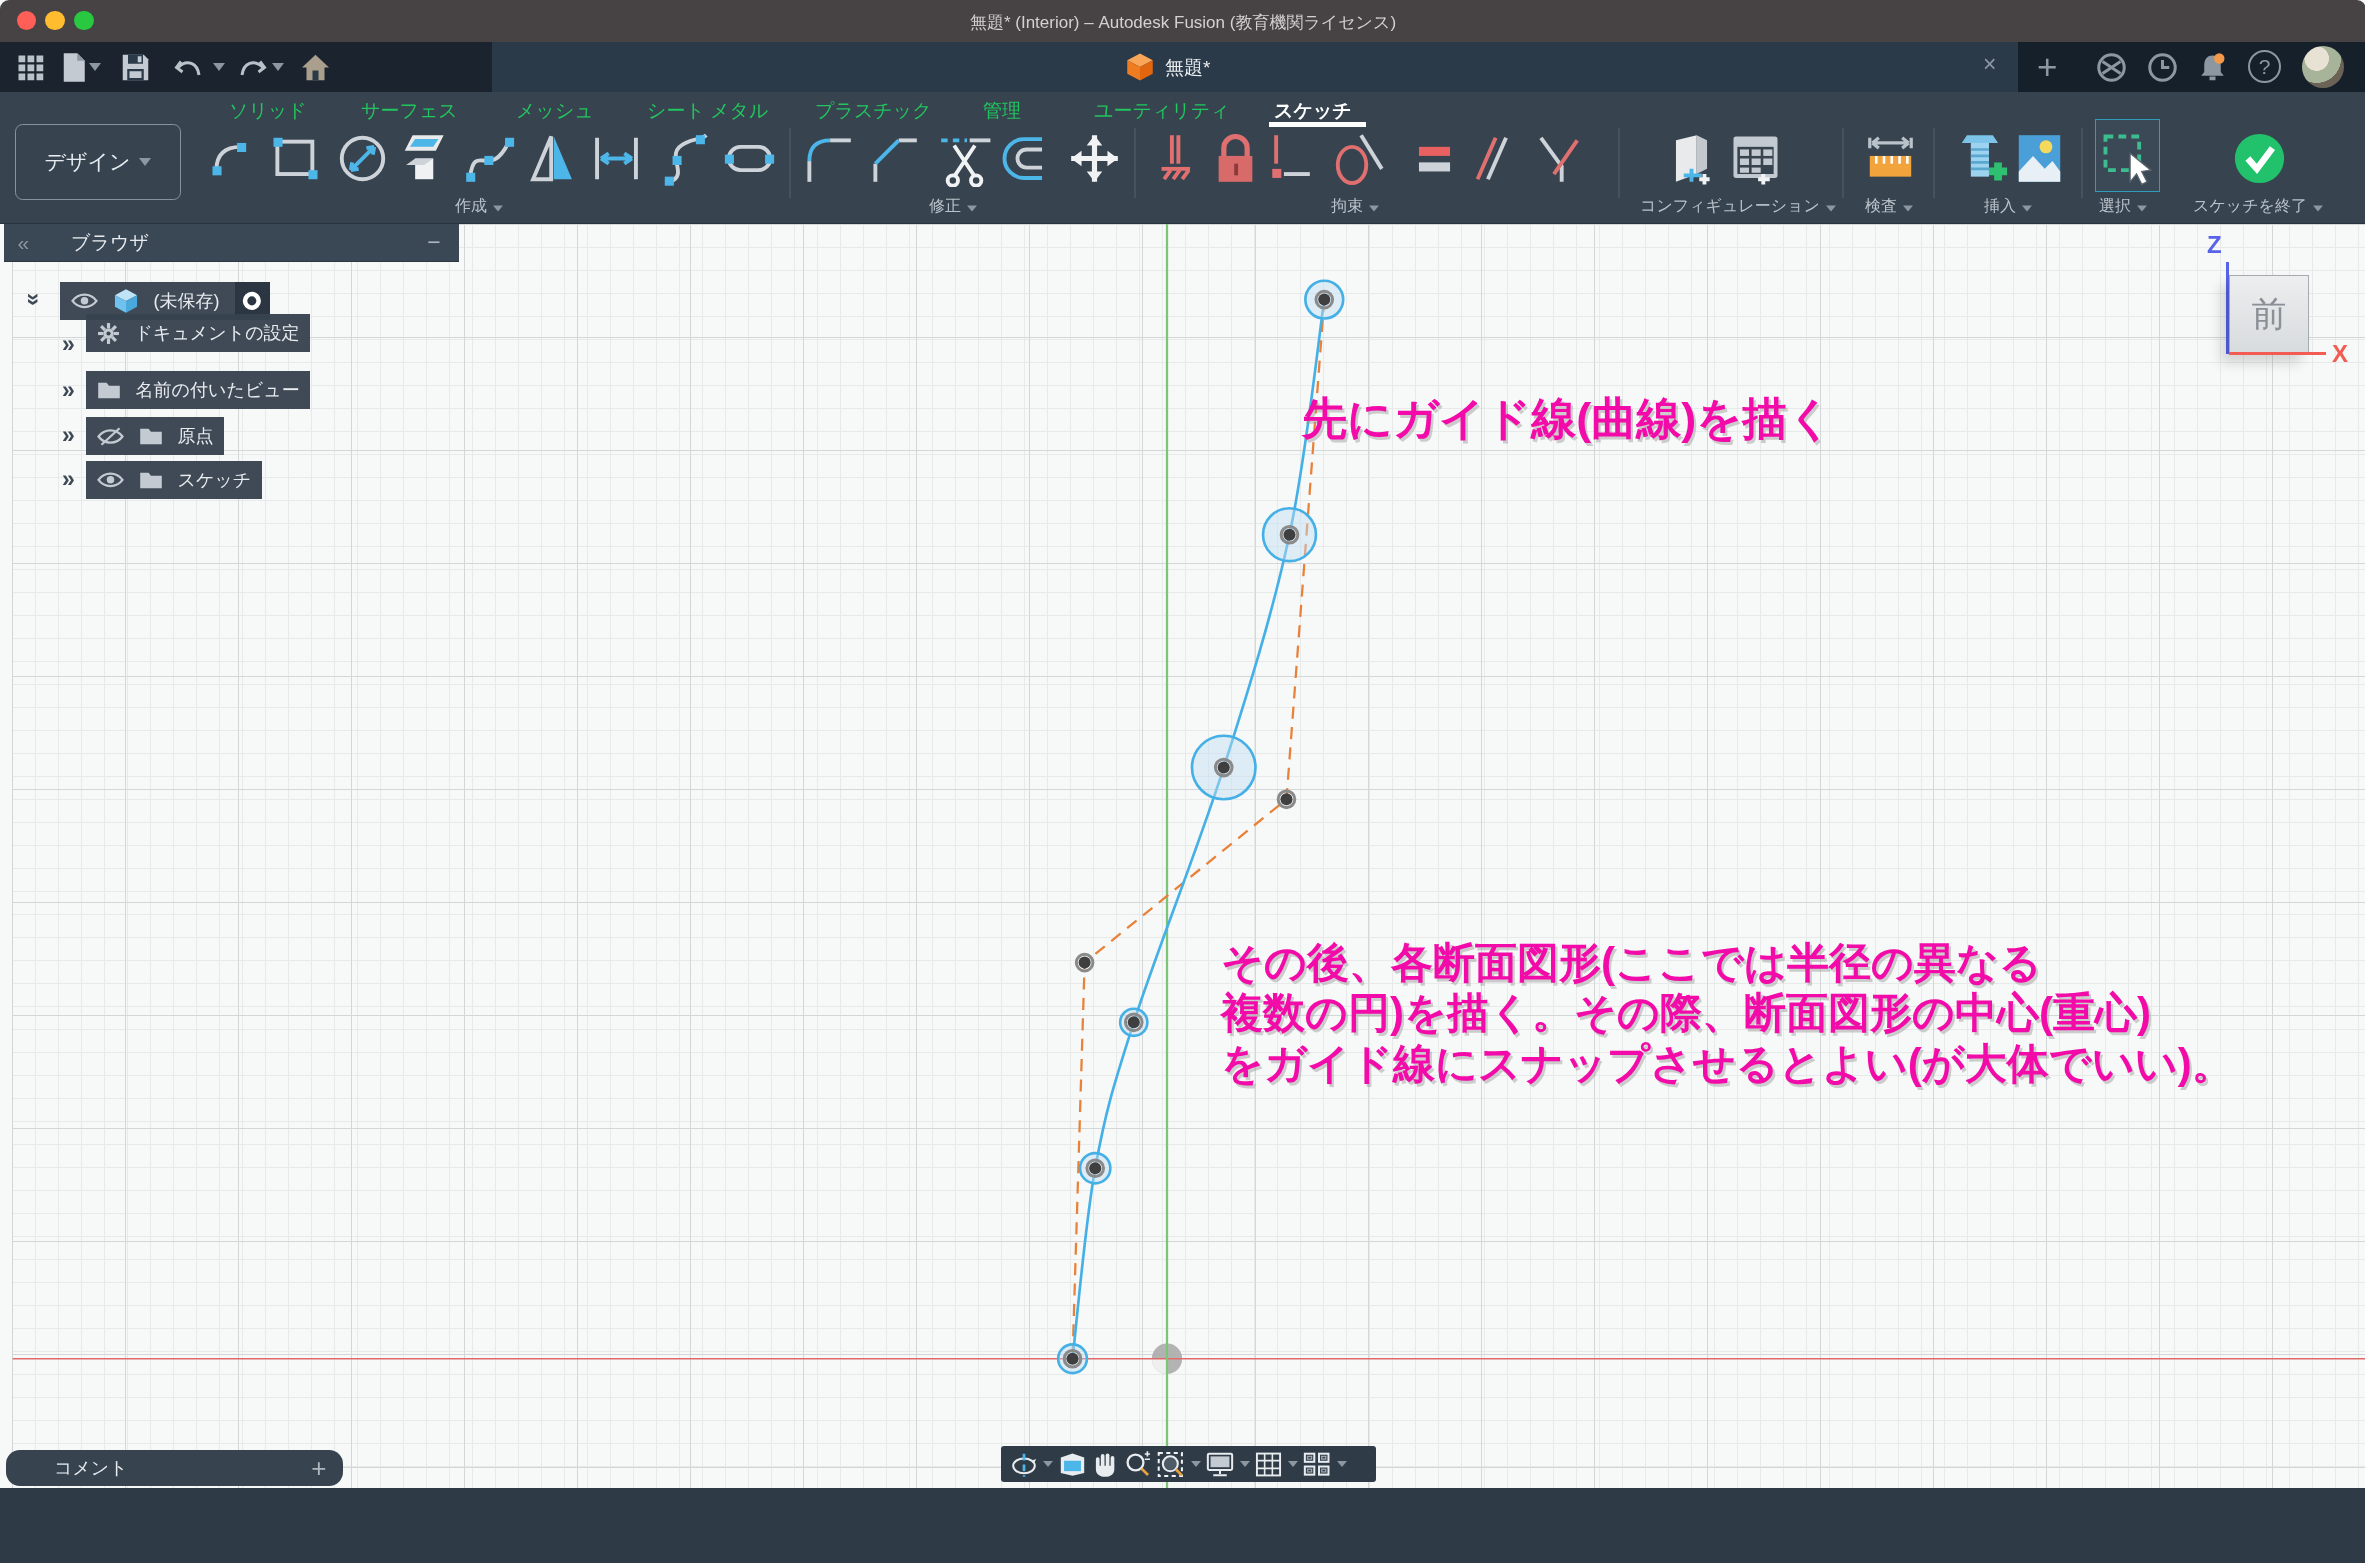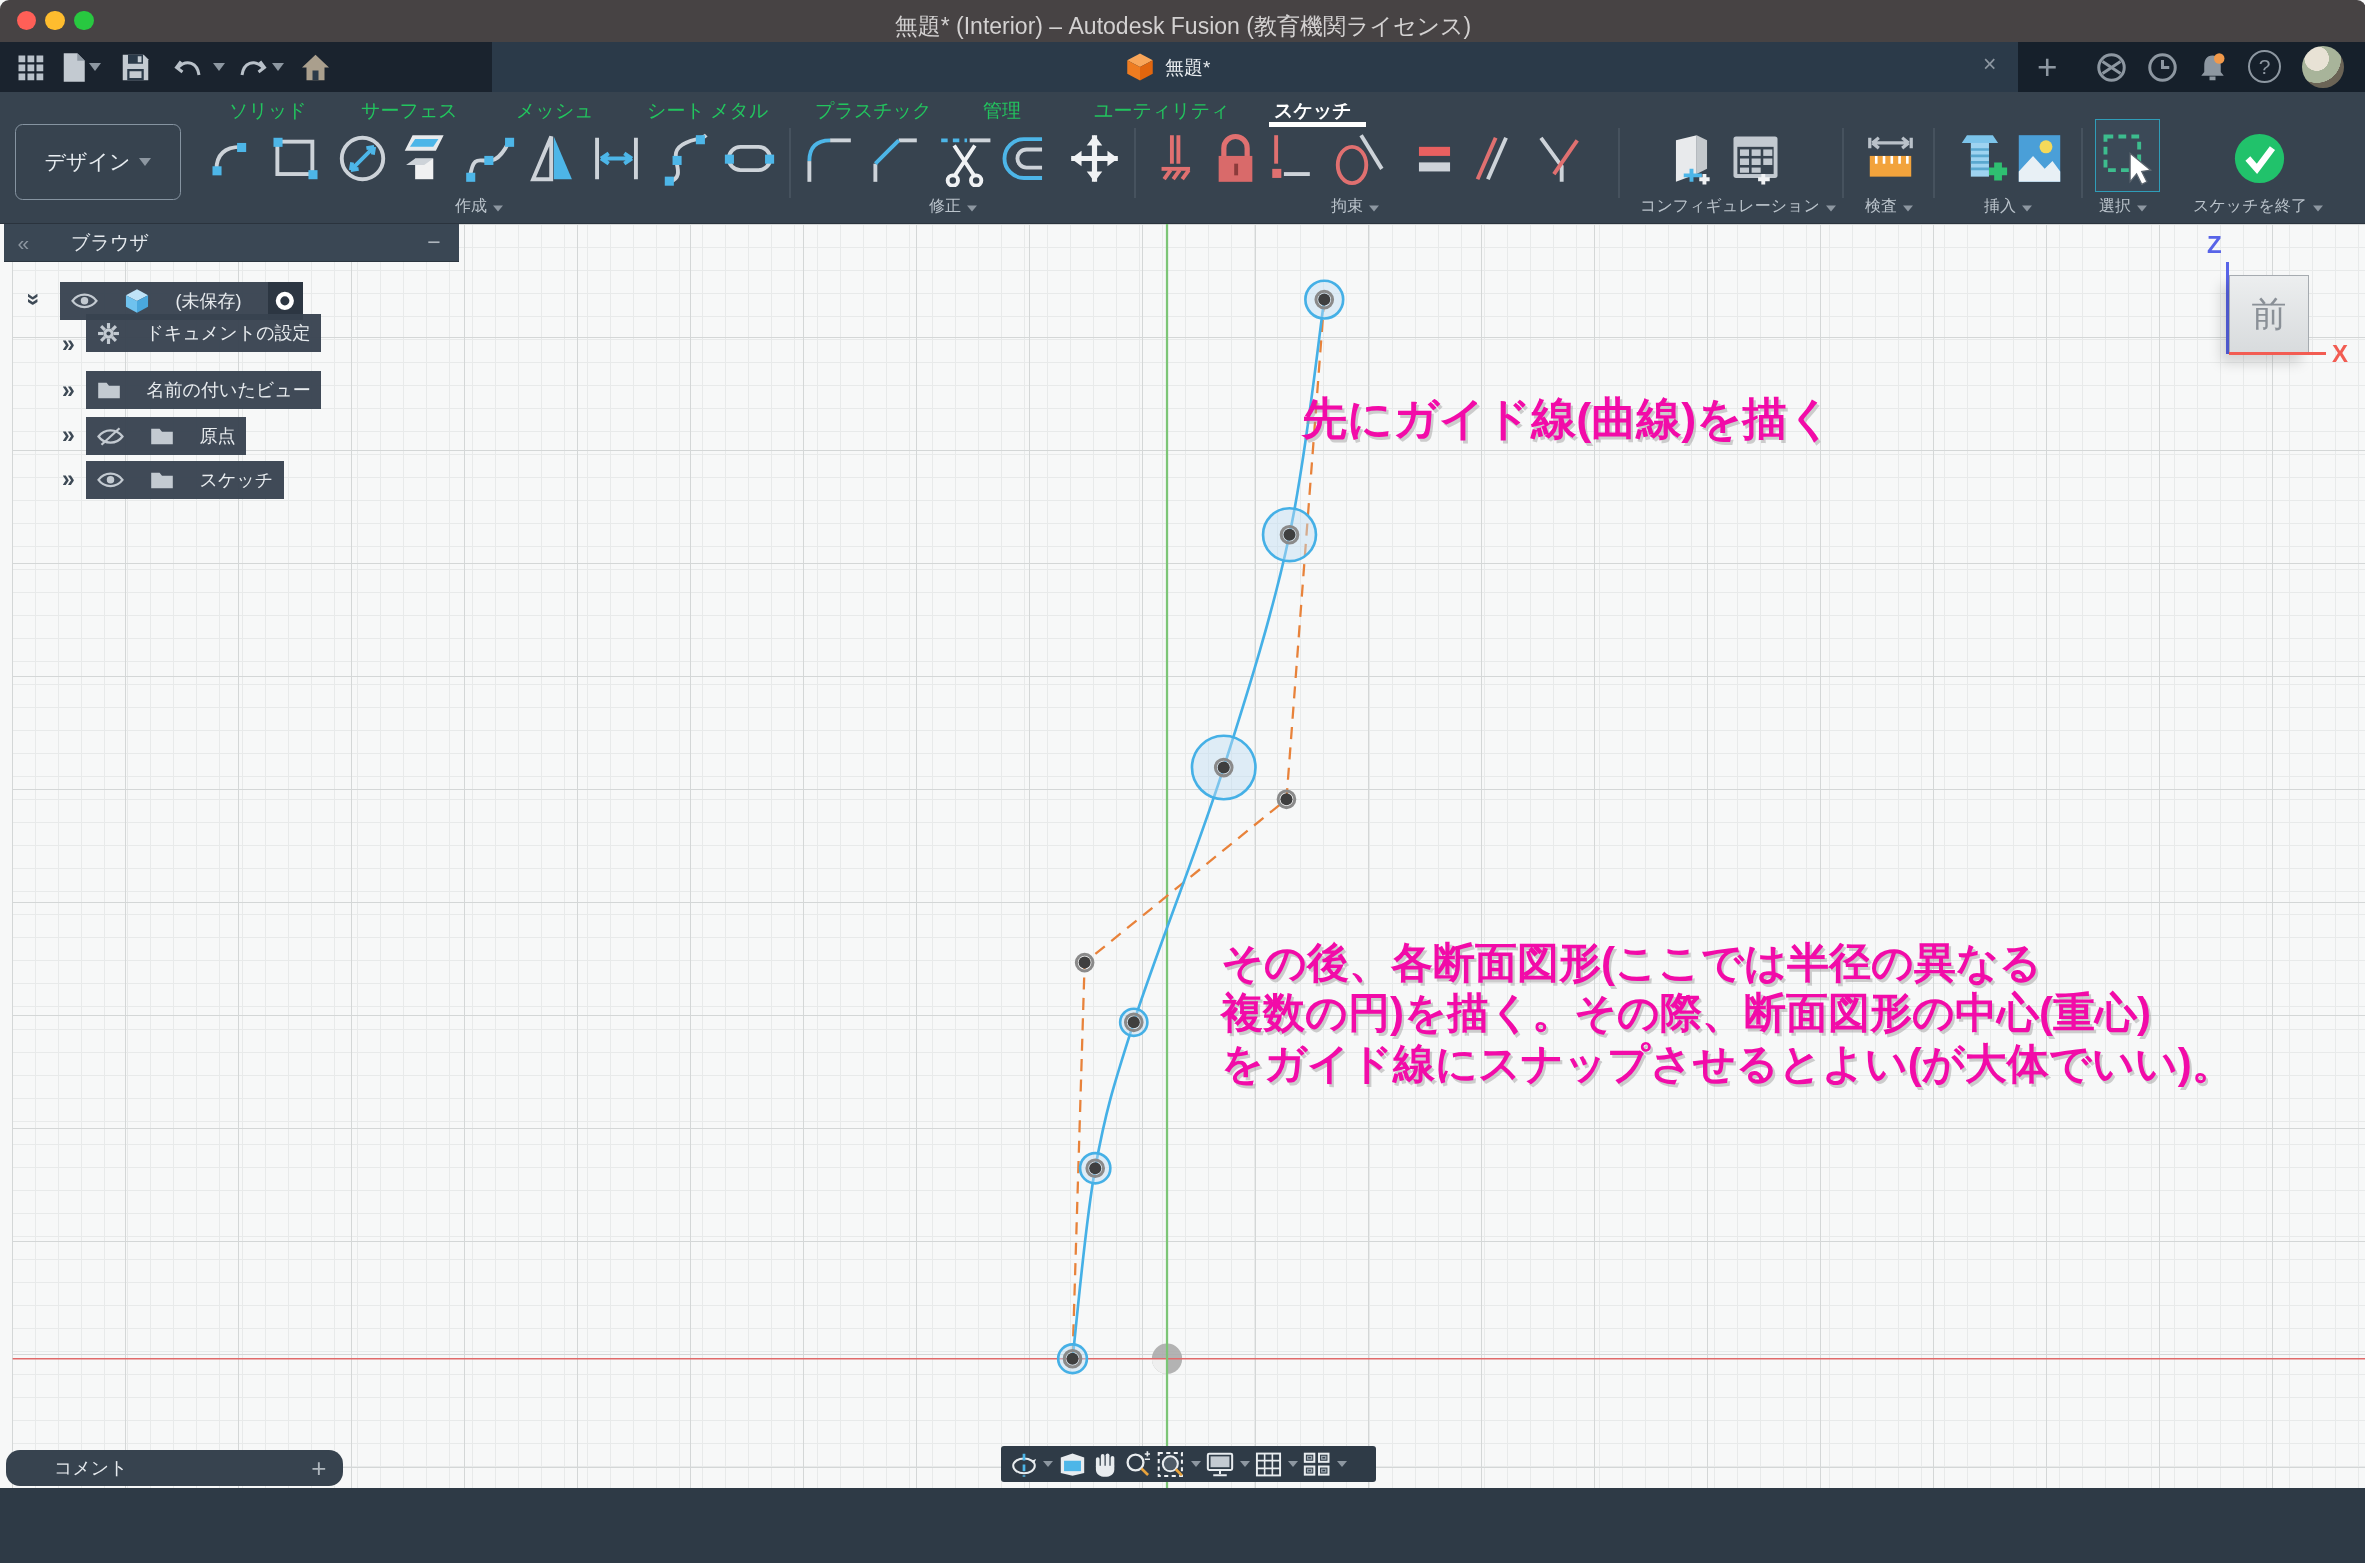--- a/index.html
+++ b/index.html
@@ -5,21 +5,21 @@
   * { margin:0; padding:0; box-sizing:border-box; }
   html,body { width:2366px; height:1564px; overflow:hidden;
     font-family:"Liberation Sans","DejaVu Sans",sans-serif; }
   .abs { position:absolute; }
   #stage { position:relative; width:2366px; height:1564px; background:#f7f8f8; }
 
   
   #titlebar { left:0; top:0; width:2366px; height:42px; background:#474344;
     border-radius:9px 9px 0 0; }
   .tl { width:19.7px; height:19.7px; border-radius:50%; top:10.6px; }
-  #title-text { width:100%; top:10.6px; text-align:center; color:#d3d1d1; font-size:23px; }
+  #title-text { width:100%; top:10.6px; text-align:center; color:#d3d1d1; font-size:17px; }
 
   
   #tabstrip { left:0; top:42px; width:2366px; height:50px; background:#2b3a49; }
   #tabstrip .darkL { left:0; top:0; width:492px; height:50px; background:#1a232e; }
   #tabstrip .darkR { left:2018px; top:0; width:348px; height:50px; background:#16202b; }
   .strip-ic { top:9px; width:33px; height:33px; color:#b9c1c9; }
   .caret { width:0; height:0; border-left:6.8px solid transparent; border-right:6.8px solid transparent;
     border-top:8.3px solid #8d97a1; display:inline-block; }
   #doc-tab-label { color:#e9edf0; font-size:19px; }
   #tab-close { color:#8d97a1; font-size:23px; }
@@ -43,21 +43,21 @@
     align-items:center; gap:6px; }
   .grp-label .caret { border-left-width:5.3px; border-right-width:5.3px; border-top-width:6.8px; transform:translateY(1.5px); }
   #select-hilite { left:2095px; top:27px; width:65px; height:73px; border:1.5px solid #2f9db8;
     background:#3b4957; }
 
   
   #browser-header { left:3.8px; top:224px; width:455px; height:38px; background:#3a4754;
     border-bottom:0.8px solid #2c3640; color:#e6eaee; font-size:19px; display:flex;
     align-items:center; }
   .br-chip { background:rgba(56,67,80,0.96); height:38px; display:flex; align-items:center;
-    gap:26px; padding:0 10.6px; color:#e8ecef; font-size:18px; white-space:nowrap; }
+    gap:15px; padding:0 10.6px; color:#e8ecef; font-size:18px; white-space:nowrap; }
   .chev { color:#3e4a56; font-size:23px; font-weight:bold; }
   .br-radio { width:35px; height:38px; background:#2c3642; display:flex; align-items:center;
     justify-content:center; margin-right:-10.6px; }
 
   
   #canvas { left:12px; top:224px; width:2366px; height:1264px; background-color:#f7f8f8;
     background-image:
       linear-gradient(#d4d7d7 0.8px, transparent 0.8px),
       linear-gradient(90deg,#d4d7d7 0.8px, transparent 0.8px),
       linear-gradient(#e8eaea 0.8px, transparent 0.8px),

